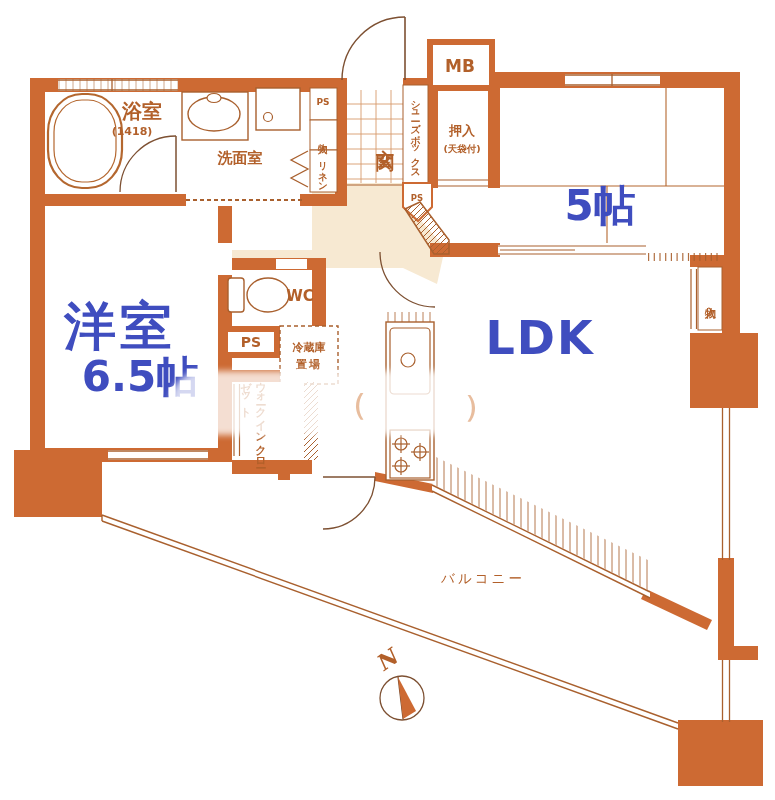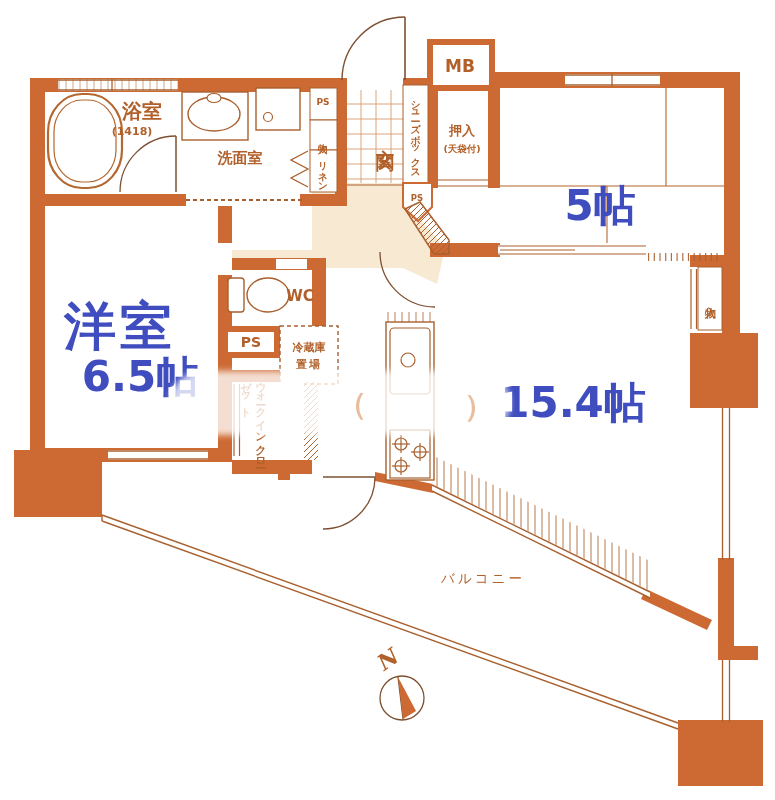--- a/index.html
+++ b/index.html
@@ -226,21 +226,21 @@
 <div class="lbl" style="left:132px;top:131px;font-size:11px;">(1418)</div>
 <div class="lbl" style="left:240px;top:158px;font-size:15px;">洗面室</div>
 <div class="lbl v" style="left:385px;top:140px;font-size:18px;letter-spacing:5px;">玄関</div>
 <div class="lbl v" style="left:415px;top:133px;font-size:10px;">シューズボックス</div>
 <div class="lbl" style="left:460px;top:66px;font-size:17px;">MB</div>
 <div class="lbl" style="left:462px;top:130px;font-size:13px;">押入</div>
 <div class="lbl" style="left:462px;top:149px;font-size:9.5px;">(天袋付)</div>
 <div class="lbl blue" style="left:600px;top:206px;font-size:42px;">5帖</div>
 <div class="lbl blue" style="left:120px;top:288px;font-size:52px;letter-spacing:4px;margin-top:38px;">洋室</div>
 <div class="lbl blue" style="left:140px;top:361px;font-size:42px;margin-top:16px;">6.5帖</div>
-<div class="lbl blue" style="left:573px;top:403px;font-size:42px;">15.4帖</div>
+<div class="lbl blue" style="left:540px;top:338px;font-size:46px;letter-spacing:2px;">LDK</div>
 <div class="lbl" style="left:300px;top:296px;font-size:15px;text-align:center;">WC</div>
 <div class="lbl" style="left:323px;top:102px;font-size:9px;">PS</div>
 <div class="lbl v" style="left:323px;top:136px;font-size:9.5px;">物入</div>
 <div class="lbl v" style="left:323px;top:170px;font-size:9.5px;">リネン</div>
 <div class="lbl" style="left:417px;top:198px;font-size:8.5px;">PS</div>
 <div class="lbl" style="left:251px;top:342px;font-size:14px;">PS</div>
 <div class="lbl" style="left:309px;top:347px;font-size:11px;">冷蔵庫</div>
 <div class="lbl" style="left:309px;top:364px;font-size:11px;letter-spacing:2px;">置場</div>
 <div class="wic-lbl" style="left:238px;top:374px;width:30px;height:96px;font-size:11px;">ウォークインクローゼット</div>
 <div class="lbl v" style="left:710px;top:298px;font-size:11px;">物入</div>

